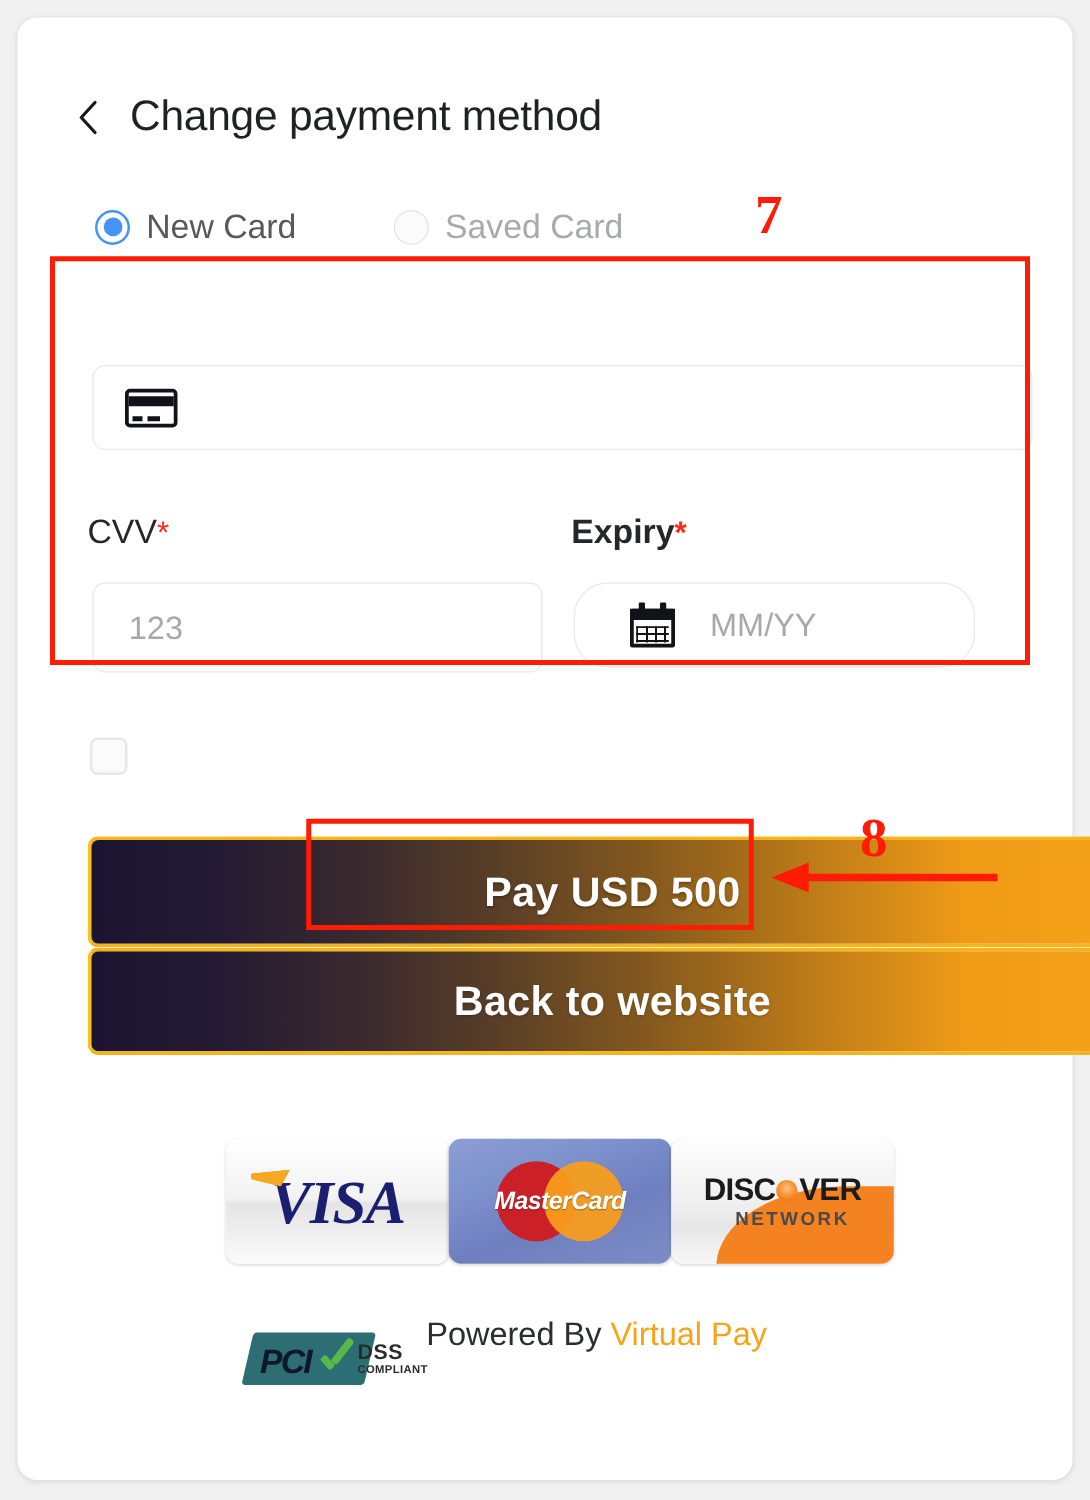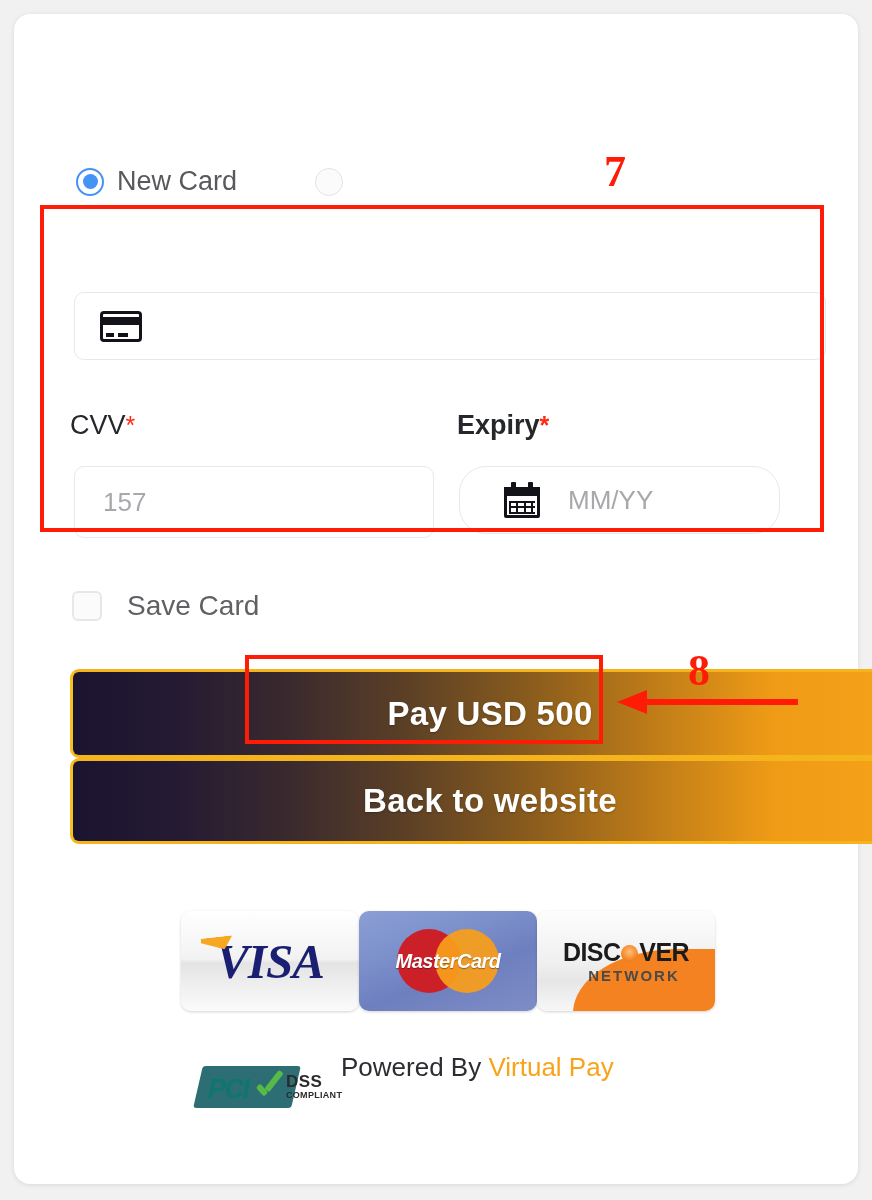--- a/index.html
+++ b/index.html
@@ -56,21 +56,21 @@
     letter-spacing: -0.2px;
     white-space: nowrap;
   }
 
   
   .radio-row {
     position: absolute;
     left: 62px;
     top: 152px;
     display: flex;
-    align-items: center;
+    align-items: flex-start;
   }
   .radio-opt {
     display: flex;
     align-items: center;
     gap: 13px;
     cursor: pointer;
   }
   .radio-opt.second { margin-left: 78px; }
   .radio-dot {
     width: 28px;
@@ -301,21 +301,21 @@
   .pci-shape {
     position: absolute; left: 0; top: 8px;
     width: 98px; height: 42px;
     background: #2c6e73;
     transform: skewX(-13deg);
     border-radius: 3px;
   }
   .pci-pci {
     position: absolute; left: 10px; top: 16px;
     font-size: 27px; font-weight: bold; font-style: italic;
-    color: #0f766e; letter-spacing: -1.5px;
+    color: #0f172a; letter-spacing: -1.5px;
   }
   .pci-check {
     position: absolute; left: 56px; top: 12px;
     width: 30px; height: 34px;
   }
   .pci-check::before, .pci-check::after {
     content: ""; position: absolute; background: #57b947; border-radius: 2px;
   }
   .pci-check::before { left: 2px; top: 17px; width: 12px; height: 6px; transform: rotate(48deg); }
   .pci-check::after  { left: 8px; top: 8px;  width: 24px; height: 6px; transform: rotate(-52deg); }
@@ -374,64 +374,72 @@
     border-bottom: 12px solid transparent;
     border-right: 30px solid #fe1c06;
   }
 </style>
 </head>
 <body>
 
 <div id="page">
   <div id="card">
 
+    <div class="header">
+      <div class="back-chevron">
+        <svg width="18" height="30" viewBox="0 0 18 30" aria-hidden="true">
+          <polyline points="14,3 3,15 14,27" fill="none" stroke="#17191d" stroke-width="2.6" stroke-linecap="round" stroke-linejoin="round"></polyline>
+        </svg>
+      </div>
+      <div class="page-title">Change payment method</div>
+    </div>
 
     <div class="radio-row">
       <div class="radio-opt">
         <span class="radio-dot on"></span>
         <span class="radio-label">New Card</span>
       </div>
       <div class="radio-opt second">
         <span class="radio-dot off"></span>
+        <span class="radio-label muted">Saved Card</span>
       </div>
     </div>
 
     <div class="input-box" id="cardnum-field">
       <span class="card-glyph">
         <span class="outer"></span>
           <span class="stripe"></span>
           <span class="d1"></span>
           <span class="d2"></span>
       </span>
     </div>
 
     <div class="field-label" style="left:56px; top:396px;">
       <span>CVV</span><span class="req">*</span>
     </div>
     <div class="input-box" id="cvv-field">
-      <span class="ph">157</span>
+      <span class="ph">123</span>
     </div>
 
     <div class="field-label" style="left:443px; top:396px;font-weight:bold;">
       <span>Expiry</span><span class="req">*</span>
     </div>
     <div class="input-box" id="expiry-field">
       <span class="cal-glyph">
         <span class="body"></span>
           <span class="hdr"></span>
         <span class="p1"></span>
           <span class="p2"></span>
           <span class="grid"></span>
       </span>
       <span class="ph">MM/YY</span>
     </div>
 
     <div class="save-row">
       <span class="save-box"></span>
-      <span class="save-label">Save Card</span>
     </div>
 
     <div class="pay-btn">
       <span class="btn-text">Pay USD 500</span>
     </div>
     <div class="back-btn">
       <span class="btn-text">Back to website</span>
     </div>
 
     <div class="brands">

